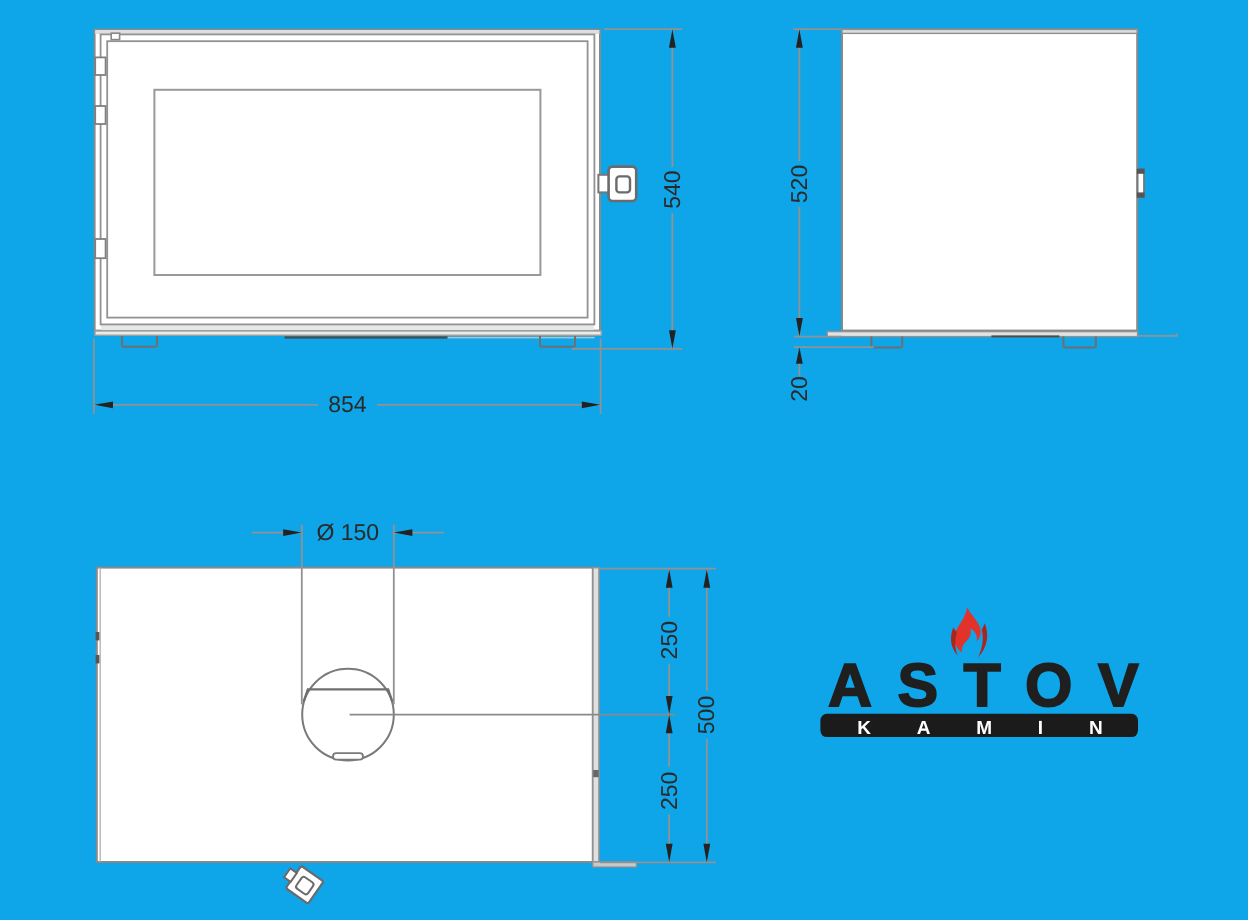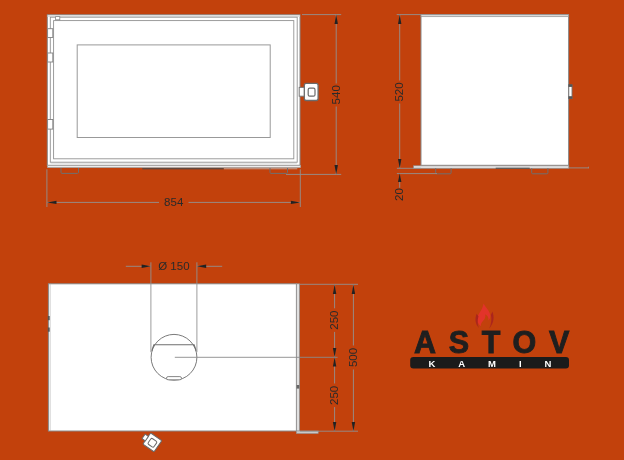--- a/index.html
+++ b/index.html
@@ -1,16 +1,16 @@
 <!DOCTYPE html>
 <html><head>
 <meta charset="utf-8">
 <style>
   html,body{margin:0;padding:0;background:#fff;}
-  #canvas{position:relative;width:624px;height:460px;background:#c2410c;overflow:hidden;}
+  #canvas{position:relative;width:624px;height:460px;background:#0ea5e9;overflow:hidden;}
   svg{position:absolute;left:0;top:0;}
   text{font-family:"Liberation Sans",sans-serif;}
 </style>
 </head>
 <body>
 <div id="canvas">
 <svg width="624" height="460" viewBox="0 0 624 460">
 
   <rect x="47.3" y="14.8" width="252.7" height="150.5" fill="#fff" stroke="#898989" stroke-width="1"></rect>
 

